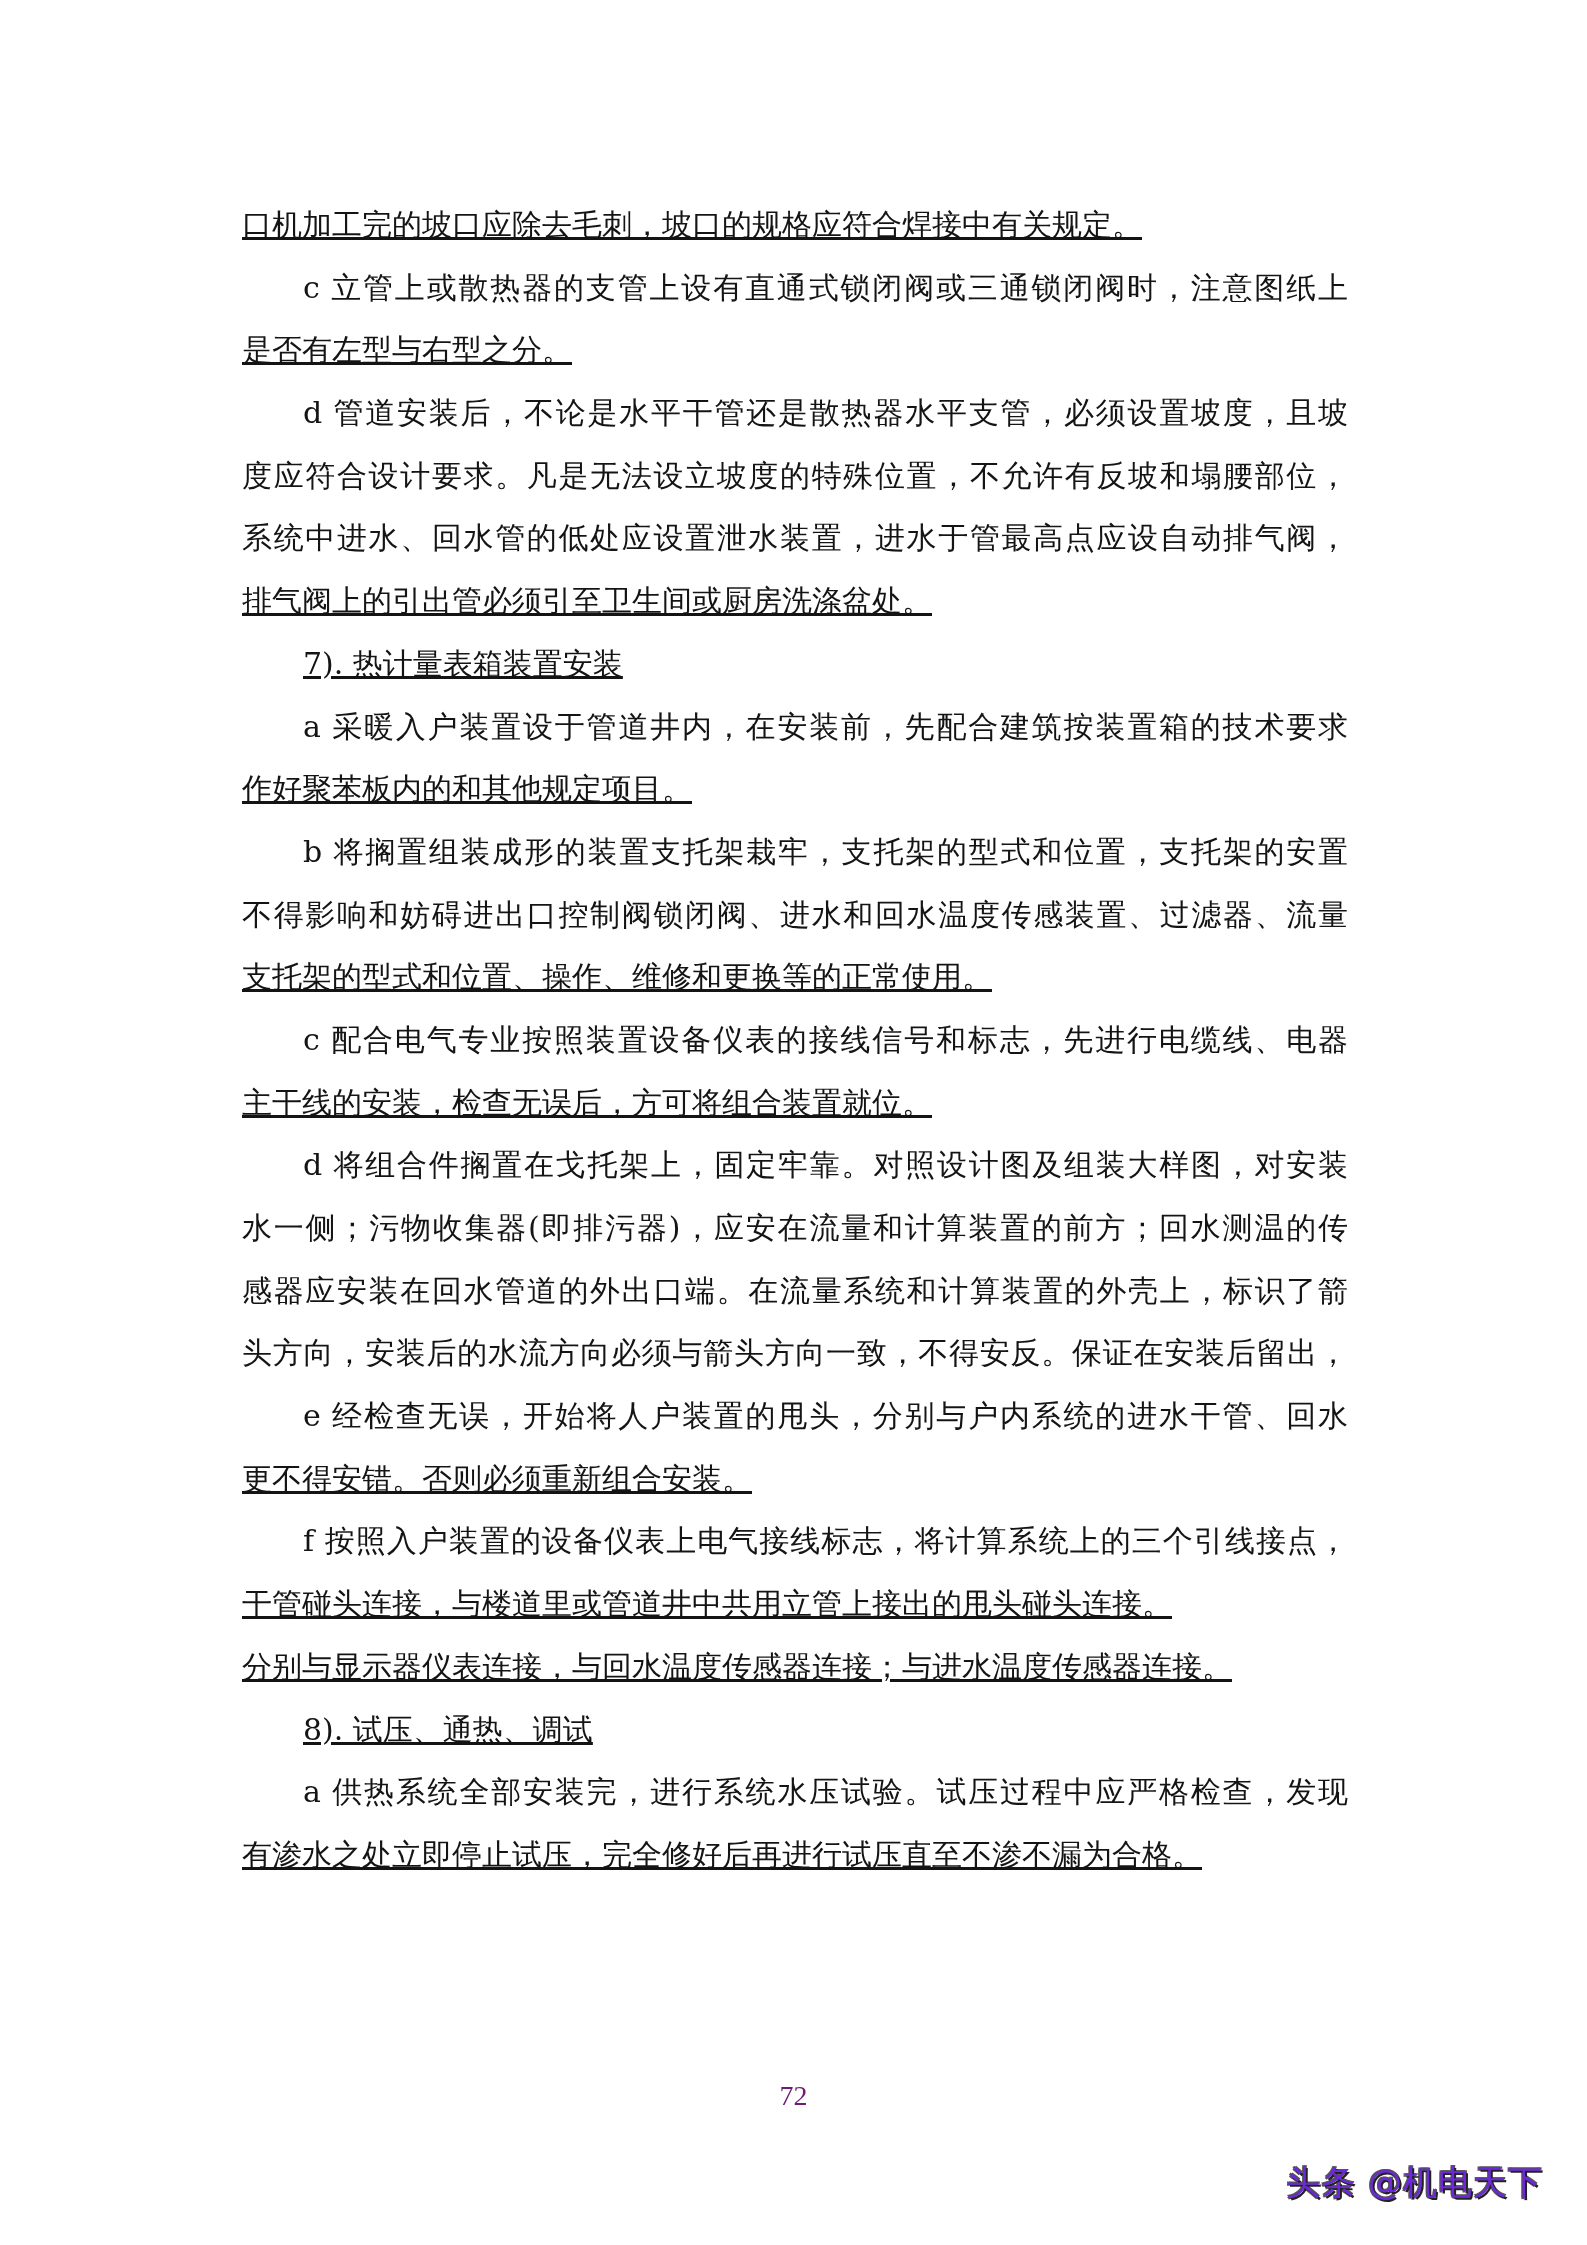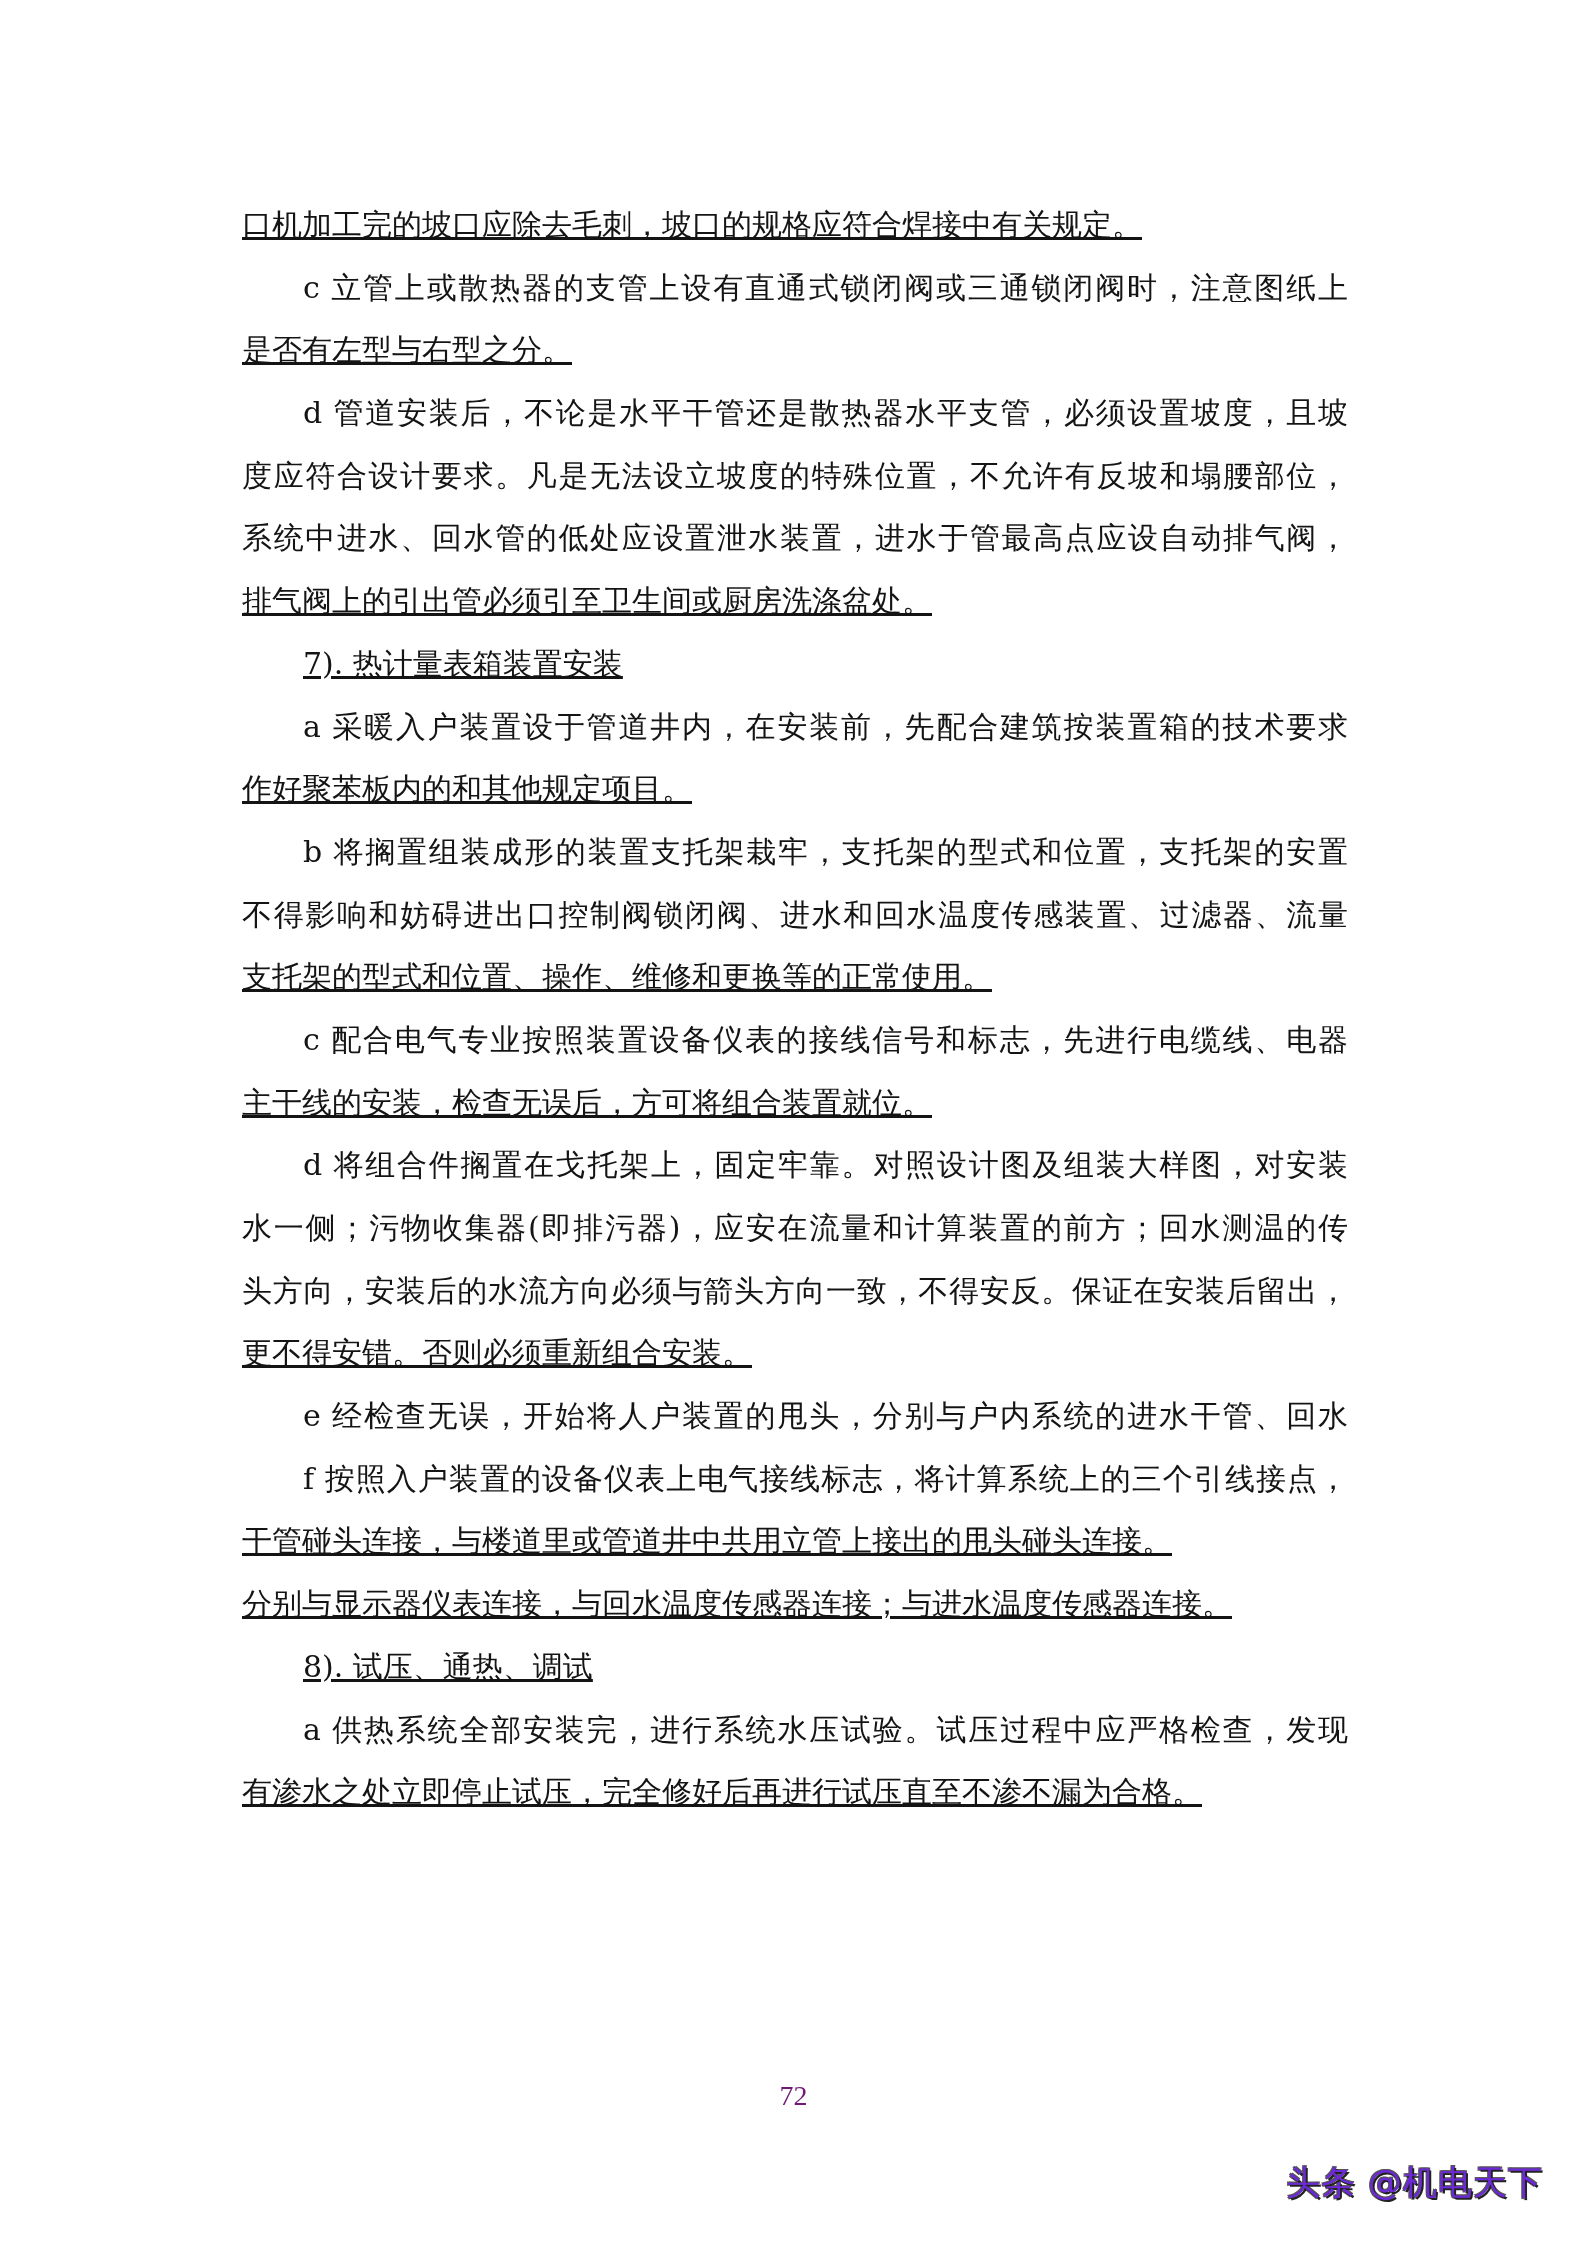--- a/index.html
+++ b/index.html
@@ -53,23 +53,24 @@
   <span class="line indent last">7). 热计量表箱装置安装</span>
   <span class="line indent">a 采暖入户装置设于管道井内，在安装前，先配合建筑按装置箱的技术要求</span>
   <span class="line last">作好聚苯板内的和其他规定项目。</span>
   <span class="line indent">b 将搁置组装成形的装置支托架栽牢，支托架的型式和位置，支托架的安置</span>
   <span class="line">不得影响和妨碍进出口控制阀锁闭阀、进水和回水温度传感装置、过滤器、流量</span>
   <span class="line last">支托架的型式和位置、操作、维修和更换等的正常使用。</span>
   <span class="line indent">c 配合电气专业按照装置设备仪表的接线信号和标志，先进行电缆线、电器</span>
   <span class="line last">主干线的安装，检查无误后，方可将组合装置就位。</span>
   <span class="line indent">d 将组合件搁置在戈托架上，固定牢靠。对照设计图及组装大样图，对安装</span>
   <span class="line">水一侧；污物收集器(即排污器)，应安在流量和计算装置的前方；回水测温的传</span>
+  <span class="line">感器应安装在回水管道的外出口端。在流量系统和计算装置的外壳上，标识了箭</span>
   <span class="line">头方向，安装后的水流方向必须与箭头方向一致，不得安反。保证在安装后留出，</span>
+  <span class="line indent">e 经检查无误，开始将人户装置的甩头，分别与户内系统的进水干管、回水</span>
   <span class="line last">更不得安错。否则必须重新组合安装。</span>
-  <span class="line indent">e 经检查无误，开始将人户装置的甩头，分别与户内系统的进水干管、回水</span>
   <span class="line indent">f 按照入户装置的设备仪表上电气接线标志，将计算系统上的三个引线接点，</span>
   <span class="line last">干管碰头连接，与楼道里或管道井中共用立管上接出的甩头碰头连接。</span>
   <span class="line last">分别与显示器仪表连接，与回水温度传感器连接；与进水温度传感器连接。</span>
   <span class="line indent last">8). 试压、通热、调试</span>
   <span class="line indent">a 供热系统全部安装完，进行系统水压试验。试压过程中应严格检查，发现</span>
   <span class="line last">有渗水之处立即停止试压，完全修好后再进行试压直至不渗不漏为合格。</span>
 </div>
 
 <div class="page-number">72</div>
 

